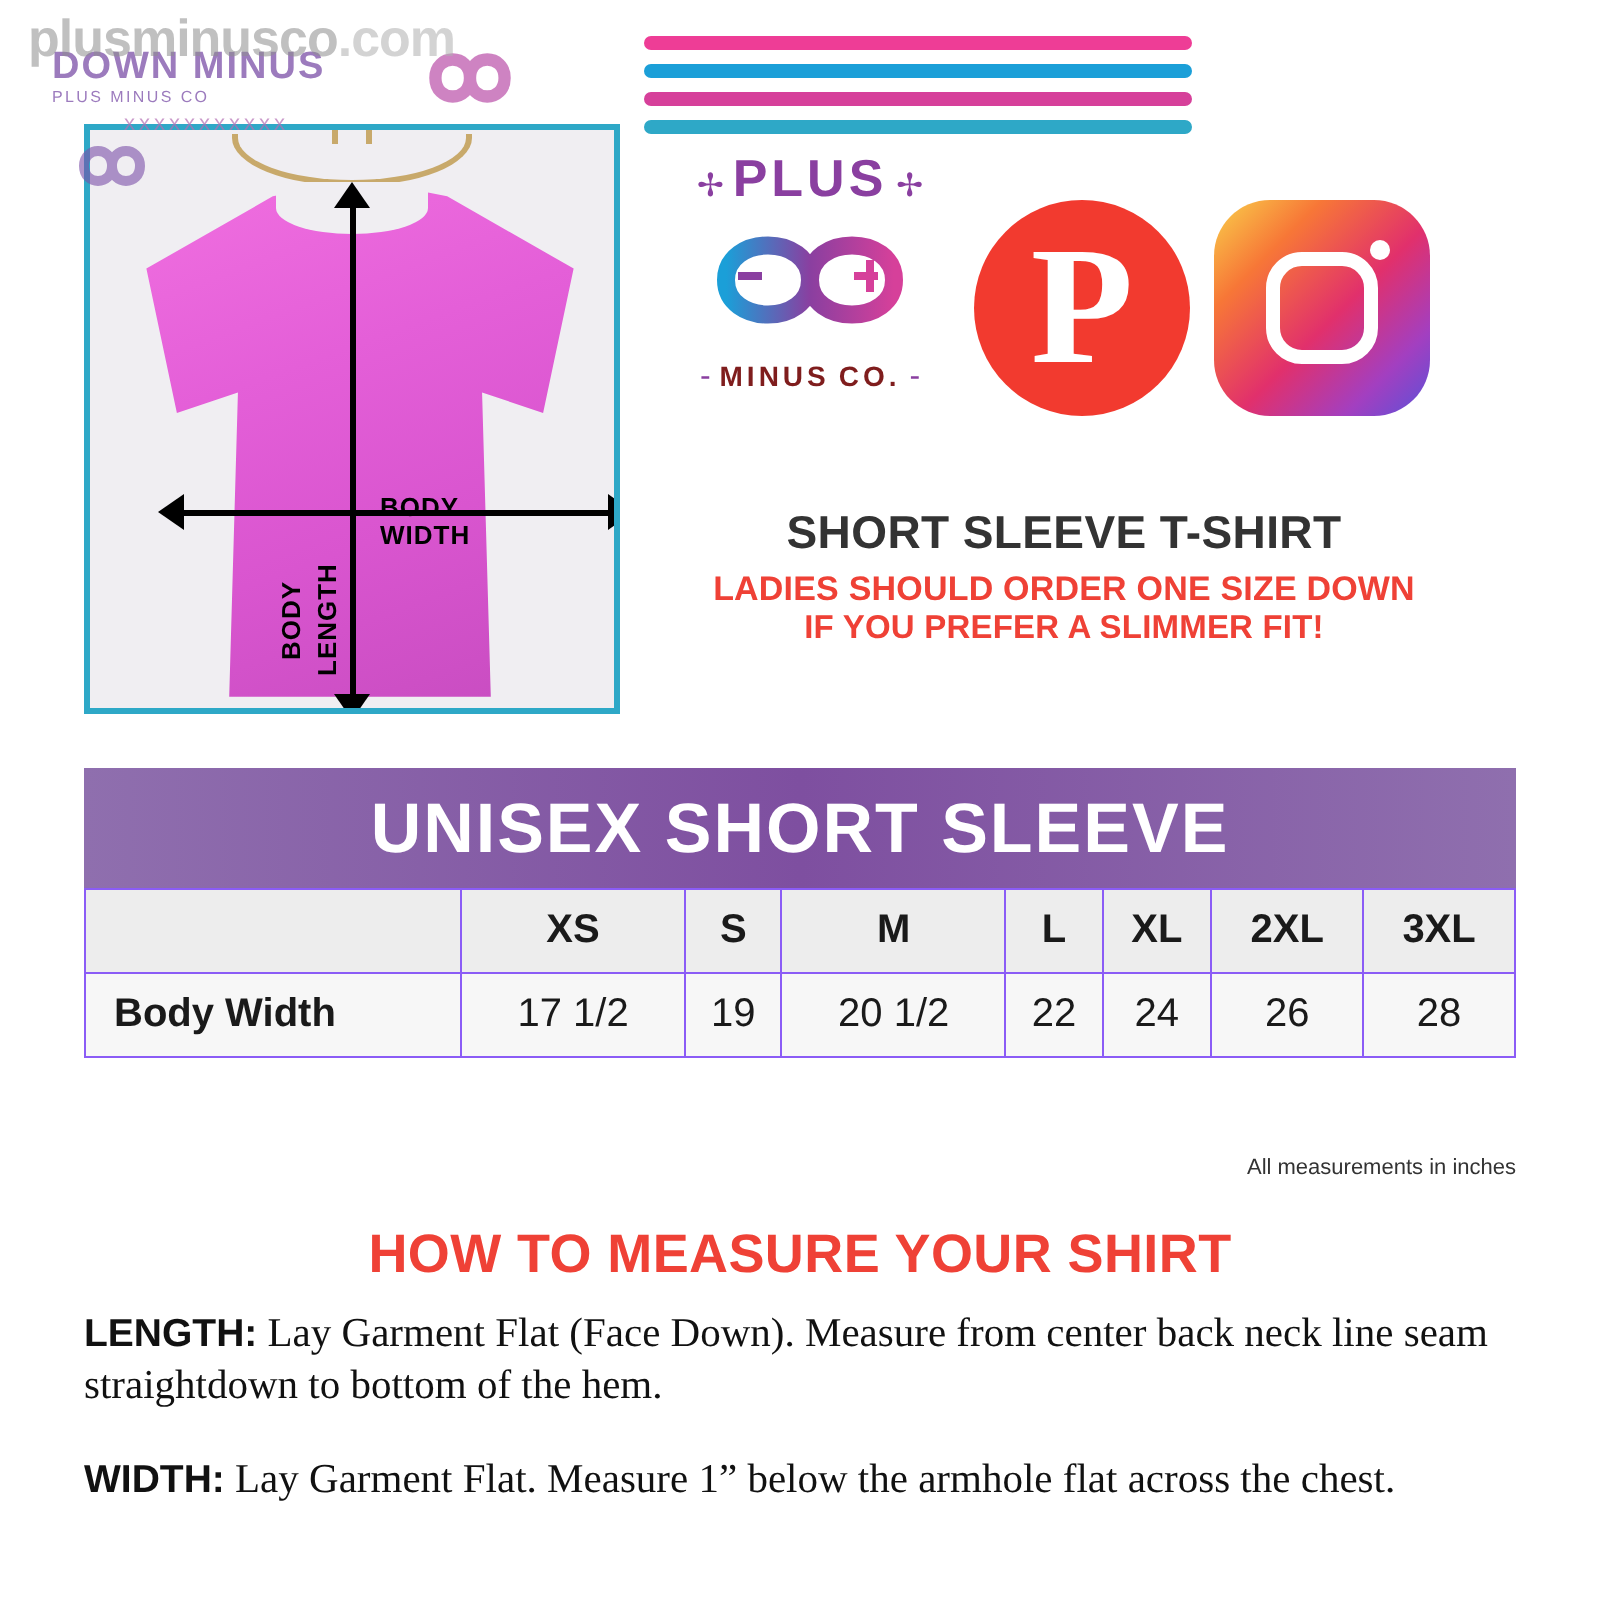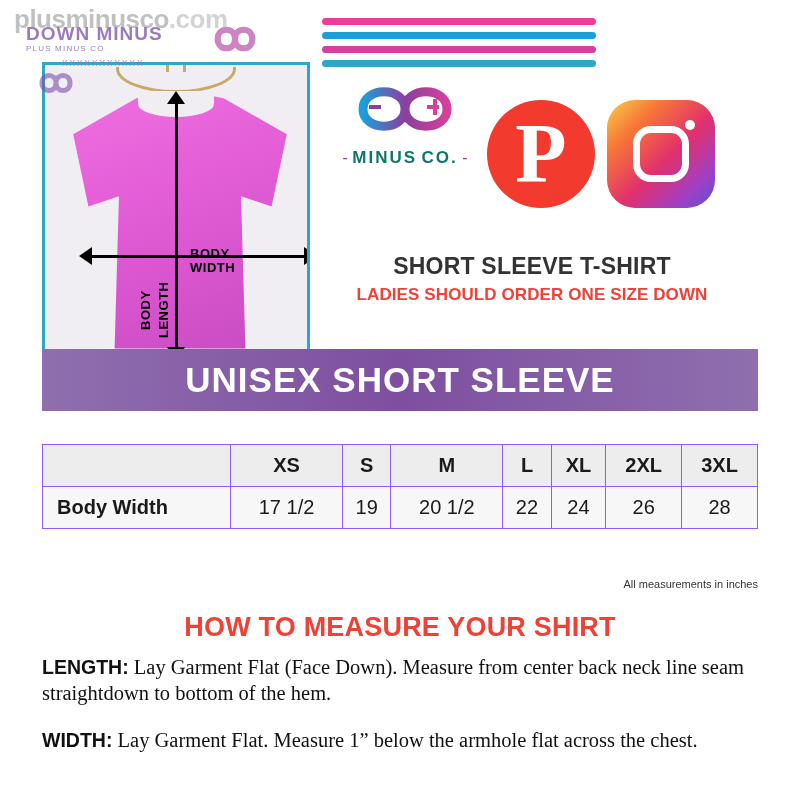--- a/index.html
+++ b/index.html
@@ -90,21 +90,21 @@
   
   .brand {
     position:absolute; left:330px; top:74px; width:150px; text-align:center; z-index:12;
   }
   .brand .plus {
     font-family:"Liberation Sans", sans-serif; font-weight:700;
     font-size:26px; color:#8a3fa0; letter-spacing:2px;
   }
   .brand .minus {
     font-family:"Liberation Sans", sans-serif; font-weight:700;
-    font-size:17px; color:#0f766e; letter-spacing:2px; margin-top:2px;
+    font-size:14px; color:#7f1d1d; letter-spacing:2px; margin-top:2px;
   }
   .brand .deco { color:#8a3fa0; font-size:16px; }
 
   .pinterest {
     position:absolute; left:487px; top:100px; width:108px; height:108px; z-index:12;
   }
   .pin-circle {
     width:108px; height:108px; border-radius:50%;
     background:#f23a2f; position:relative;
   }
@@ -140,21 +140,21 @@
   }
   .listing .red1 {
     margin-top:6px; font-size:17px; font-weight:700; color:#ef4136; letter-spacing:.1px;
   }
   .listing .red2 {
     font-size:16.5px; font-weight:700; color:#ef4136; letter-spacing:.1px;
   }
 
   
   .banner {
-    position:absolute; left:42px; top:349px; width:716px; height:62px; z-index:12;
+    position:absolute; left:42px; top:384px; width:716px; height:62px; z-index:12;
     background: linear-gradient(90deg,#8f6fae 0%, #7e4fa0 50%, #8f6fae 100%);
     display:flex; align-items:center; justify-content:center;
   }
   .banner span {
     color:#fff; font-weight:700; font-size:35px; letter-spacing:1px;
     font-family:"Liberation Sans", sans-serif;
   }
 
   
   table.size {
@@ -238,20 +238,25 @@
   </div>
   <div class="lbl lbl-vert" style="left:94px; top:205px; height:80px;">
     <span>BODY</span>
   </div>
   <div class="lbl lbl-vert" style="left:112px; top:205px; height:80px;">
     <span>LENGTH</span>
   </div>
 </div>
 
 <div class="brand">
+  <div>
+    <span class="deco">✢</span>
+    <span class="plus">PLUS</span>
+    <span class="deco">✢</span>
+  </div>
   <div>
     <svg width="140" height="70" viewBox="0 0 140 70" aria-hidden="true">
       <defs>
         <linearGradient id="infg" x1="0" y1="0" x2="1" y2="0">
           <stop offset="0%" stop-color="#1b9fd8"></stop>
           <stop offset="50%" stop-color="#8a3fa0"></stop>
           <stop offset="100%" stop-color="#d6409a"></stop>
         </linearGradient>
       </defs>
       <path d="M28,35 C28,12 70,12 70,35 C70,58 112,58 112,35 C112,12 70,12 70,35 C70,58 28,58 28,35 Z" fill="none" stroke="url(#infg)" stroke-width="9"></path>
@@ -274,20 +279,21 @@
   </div>
 </div>
 <div class="insta">
   <div class="ring"></div>
   <div class="dot"></div>
 </div>
 
 <div class="listing">
   <div class="l2">SHORT SLEEVE T-SHIRT</div>
   <div class="red1">LADIES SHOULD ORDER ONE SIZE DOWN</div>
+  <div class="red2">IF YOU PREFER A SLIMMER FIT!</div>
 </div>
 
 <div class="banner">
   <span>UNISEX SHORT SLEEVE</span>
 </div>
 
 <table class="size">
   <thead>
     <tr>
       <th class="blank" style="width:188px;"></th>

